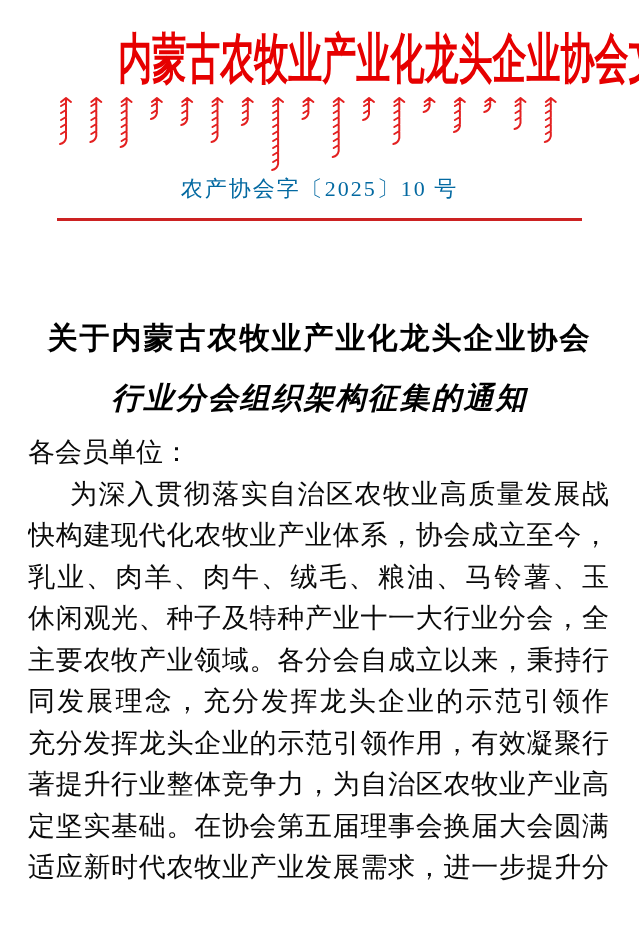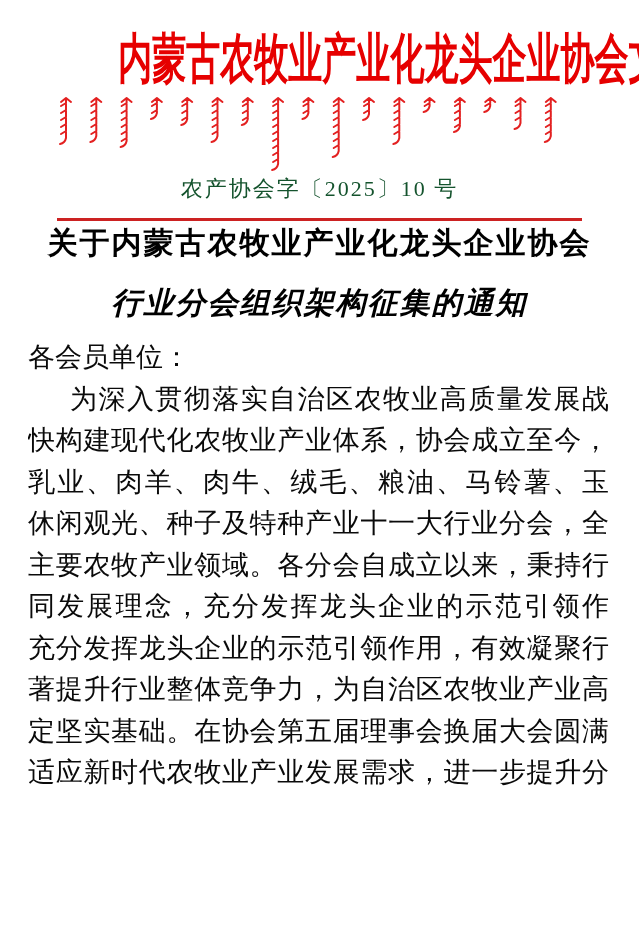--- a/index.html
+++ b/index.html
@@ -34,37 +34,37 @@
     stroke-width:2;
     fill:none;
     stroke-linecap:round;
     stroke-linejoin:round;
   }
   .doc-number{
     height:30px;line-height:30px;
     text-align:center;
     font-size:22px;
     letter-spacing:2px;
-    color:#14532d;
+    color:#0369a1;
   }
   .red-rule{
     width:525px;height:3px;
     margin:14px auto 0 auto;
     background:#cc2222;
   }
   .notice-title{
     text-align:center;
     font-weight:bold;
     font-size:30px;
     line-height:44px;
     letter-spacing:2px;
     color:#000;
     white-space:nowrap;
   }
-  .notice-title.first{}
+  .notice-title.first{margin-top:95px;}
   .notice-title.second{margin-top:16px;font-style:italic;}
   .body-text{
     margin:12px 30px 0 28px;
     font-size:27px;
     line-height:41.5px;
     color:#0a0a0a;
   }
   .salutation{
     text-align:left;
     height:41.5px;overflow:hidden;

